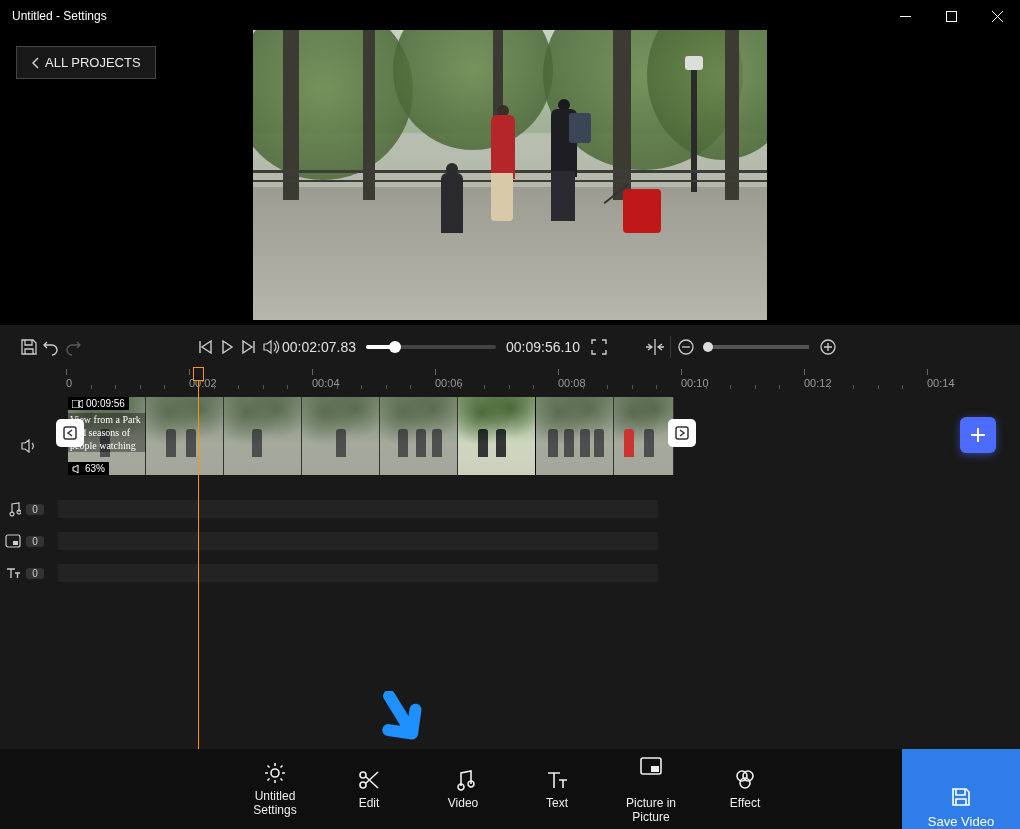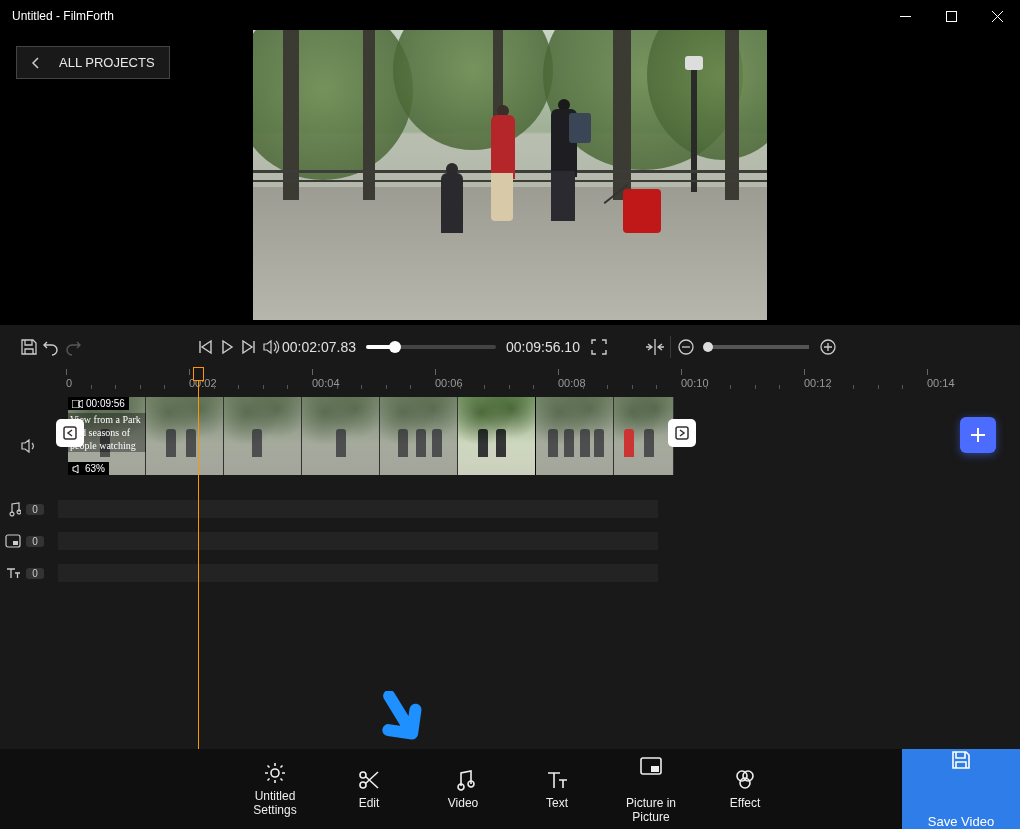--- a/index.html
+++ b/index.html
@@ -1,21 +1,21 @@
 <!DOCTYPE html>
 <html><head>
 <meta charset="utf-8">
 <style>
   * { box-sizing: border-box; margin: 0; padding: 0; font-family: "Segoe UI", Arial, sans-serif; }
   body { background: #000; width: 1020px; height: 829px; overflow: hidden; color: #fff; }
   .titlebar { height: 32px; background: #000; display: flex; align-items: center; justify-content: space-between; padding-left: 12px; }
   .titlebar-left { font-size: 12px; color: #fff; }
   .titlebar-controls { display: flex; }
   .titlebar-btn { width: 46px; height: 32px; display: flex; align-items: center; justify-content: center; color: #fff; }
-  .all-proj { border: 1px solid #444; padding: 8px 14px; font-size: 13px; display: flex; align-items: center; gap: 20px; color: #e8e8e8; background: #191919; }
+  .all-proj { border: 1px solid #444; padding: 8px 14px; font-size: 13px; display: flex; align-items: center; gap: 6px; color: #e8e8e8; background: #191919; }
   .contact-btn { border: 1px solid #c07a1f; border-radius: 4px; padding: 8px 14px; display: flex; align-items: center; gap: 8px; font-size: 14px; color: #fff; background: #191919;}
   .contact-icon { width: 18px; height: 18px; border-radius: 50%; background: radial-gradient(circle at 35% 35%, #ffd700 0%, #e08000 70%); display:flex; align-items:center; justify-content:center;}
   .preview { width: 514px; height: 290px; position:absolute; top:30px; left:253px; background: linear-gradient(#9ba895,#878f7e); overflow:hidden;}
   .controls-bar { position:absolute; top:325px; left:0; right:0; height: 44px; background: #191919; display: flex; align-items: center; padding: 0 18px; }
   .icon-btn { width: 22px; height: 22px; display: flex; align-items: center; justify-content: center; color: #ccc; }
   .icon-btn.dim { opacity: .35; }
   .time-text { font-size: 14px; color: #e0e0e0; }
   .progress-track { width: 130px; height: 4px; background: #444; border-radius: 2px; position: relative; margin: 0 10px;}
   .progress-fill { position: absolute; height: 100%; background: #fff; border-radius: 2px; width: 22%; }
   .progress-handle { position: absolute; width: 12px; height: 12px; background: #fff; border-radius: 50%; top: -4px; left: 22%; margin-left: -6px; }
@@ -45,39 +45,39 @@
   .playhead { position: absolute; left: 198px; top: 0; width: 1px; height: 380px; background: #ff9500; z-index: 5;}
   .playhead-head { position: absolute; top: -2px; left: -5px; width: 11px; height: 14px; border: 1px solid #ff9500; background: #191919;}
   .sub-track { height: 24px; display:flex; align-items:center; margin-top:8px;}
   .sub-track-icon { width: 26px; display:flex; justify-content:center;}
   .sub-track-count { width: 18px; font-size:10px; background:#333; border-radius:3px; text-align:center; color:#ccc; margin-right:14px;}
   .sub-track-lane { flex:0 0 600px; height: 18px; background:#232323; }
   .add-btn { position: absolute; right: 24px; top: 48px; width: 36px; height: 36px; background: #4b6cff; border-radius: 6px; display:flex; align-items:center; justify-content:center; box-shadow: 0 2px 8px rgba(75,108,255,.5);}
   .bottom-toolbar { position:absolute; bottom:0; left:0; right:0; height:80px; background:#0f0f0f; display:flex; align-items:center; justify-content:center; gap:38px;}
   .tool-item { display:flex; flex-direction:column; align-items:center; gap:4px; color:#eee; font-size:12px; min-width:56px; text-align:center; line-height:1.2;}
   .tool-icon { width:24px; height:24px; display:flex; align-items:center; justify-content:center;}
-  .save-video { position:absolute; right:0; bottom:0; width:118px; height:80px; background:#2e7de9; display:flex; flex-direction:column; align-items:center; justify-content:space-between; gap:6px; font-size:13px;}
+  .save-video { position:absolute; right:0; bottom:0; width:118px; height:80px; background:#2e7de9; display:flex; flex-direction:column; align-items:center; justify-content:flex-end; gap:6px; font-size:13px;}
   .annotation-arrow { position:absolute; left:365px; bottom:78px; width:60px; height:60px; z-index:10;}
   
   .scene-sky{position:absolute;inset:0;background:linear-gradient(#c8d4c4 0%,#9fb096 35%,#b8bfb0 36%,#a8a89c 100%);}
   .scene-path{position:absolute;left:0;right:0;bottom:0;height:46%;background:linear-gradient(#9c9c92,#b6b6ac);}
   .tree{position:absolute;width:16px;background:#3b3b34;top:0;}
   .foliage{position:absolute;border-radius:50%;background:radial-gradient(circle,#6b8a4e,#3e5a2e);opacity:.85;}
   .lamp{position:absolute;width:6px;background:#2a2a28;}
   .person{position:absolute;bottom:34%;}
   .p-body{width:20px;height:56px;border-radius:6px 6px 0 0;}
   .p-head{width:12px;height:12px;border-radius:50%;background:#3a2f28;margin:0 auto -2px;}
   .suitcase{position:absolute;width:38px;height:44px;background:#c01818;border-radius:4px;bottom:30%;left:370px;}
   .suitcase::after{content:"";position:absolute;width:30px;height:2px;background:#333;transform:rotate(-38deg);left:-22px;top:4px;}
 </style>
 </head>
 <body>
 
 <div class="titlebar">
-  <div class="titlebar-left">Untitled - FilmForth</div>
+  <div class="titlebar-left">Untitled - Settings</div>
   <div class="titlebar-controls">
     <div class="titlebar-btn">
         <svg width="11" height="1">
           <rect width="11" height="1" fill="#fff"></rect>
         </svg>
       </div>
     <div class="titlebar-btn">
         <svg width="11" height="11">
           <rect x="0.5" y="0.5" width="10" height="10" fill="none" stroke="#fff"></rect>
         </svg>

